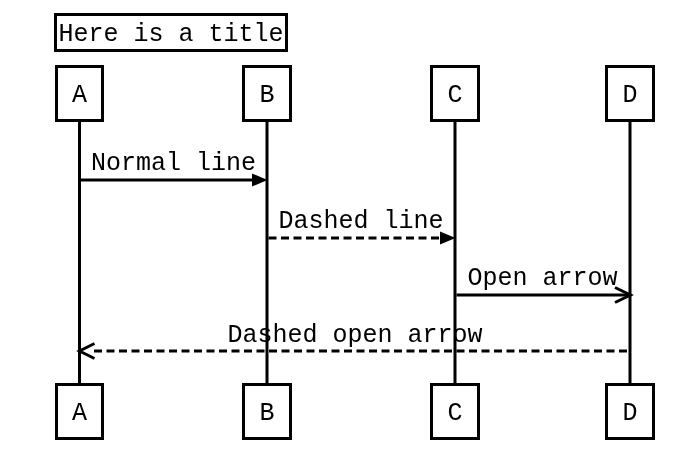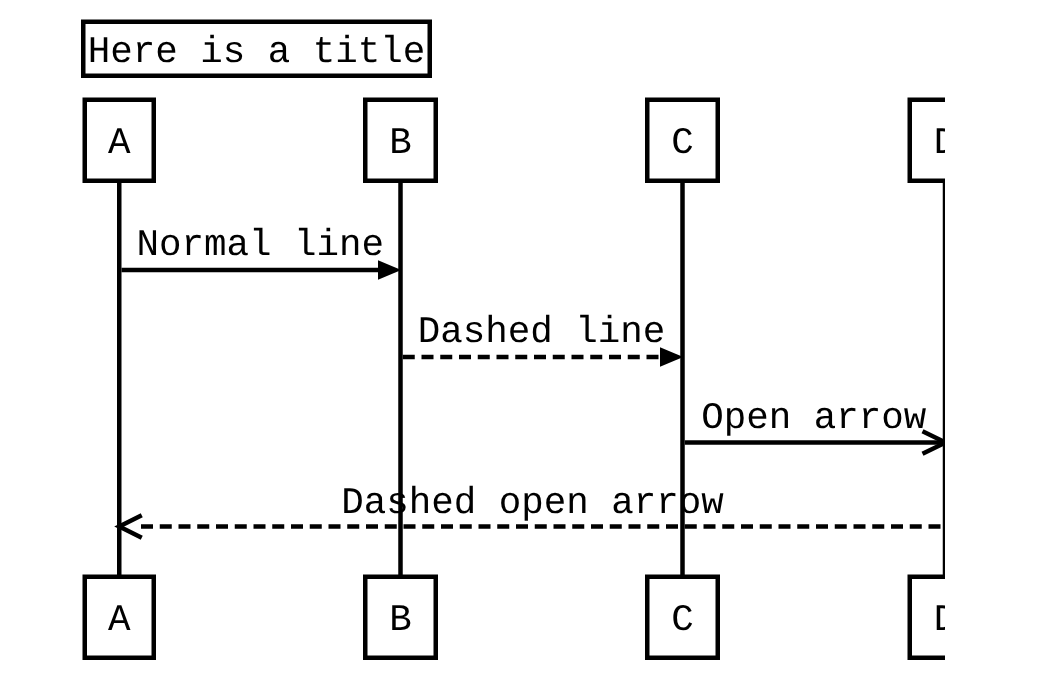--- a/index.html
+++ b/index.html
@@ -2,21 +2,21 @@
 <html style="--ink: #000000; --bg: #ffffff;"><head>
 <meta charset="utf-8">
 <style>
   html, body {
     margin: 0;
     padding: 0;
     background: #ffffff;
   }
   .stage {
     position: relative;
-    width: 630px;
+    width: 698px;
     height: 456px;
     background: var(--bg, #ffffff);
     overflow: hidden;
   }
   svg {
     display: block;
   }
   svg text {
     font-family: "Liberation Mono", "DejaVu Sans Mono", monospace;
     font-size: 25px;

